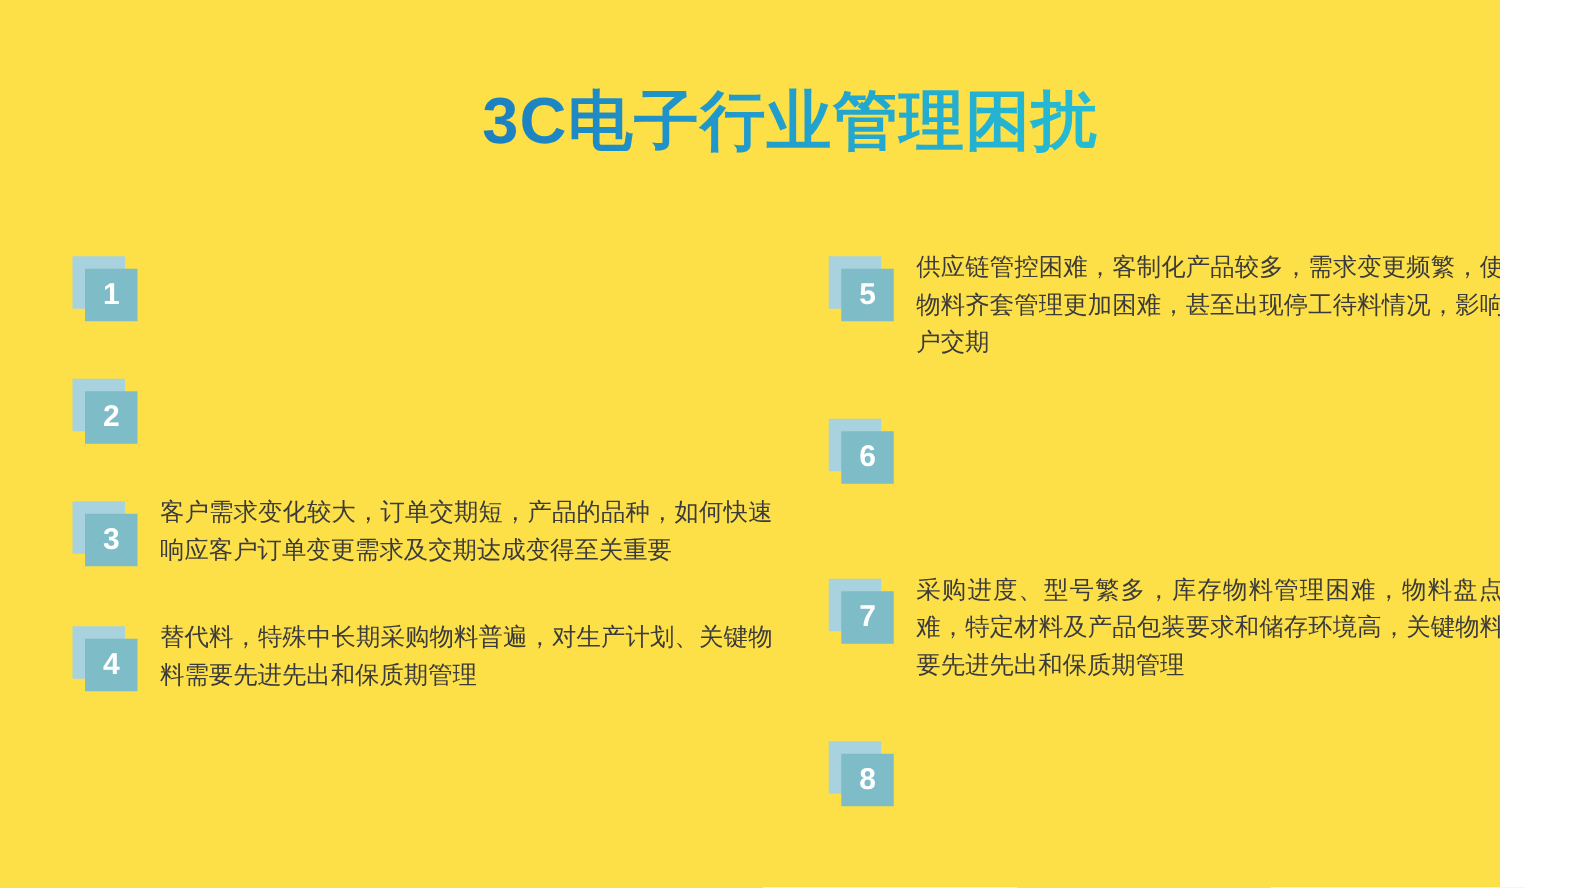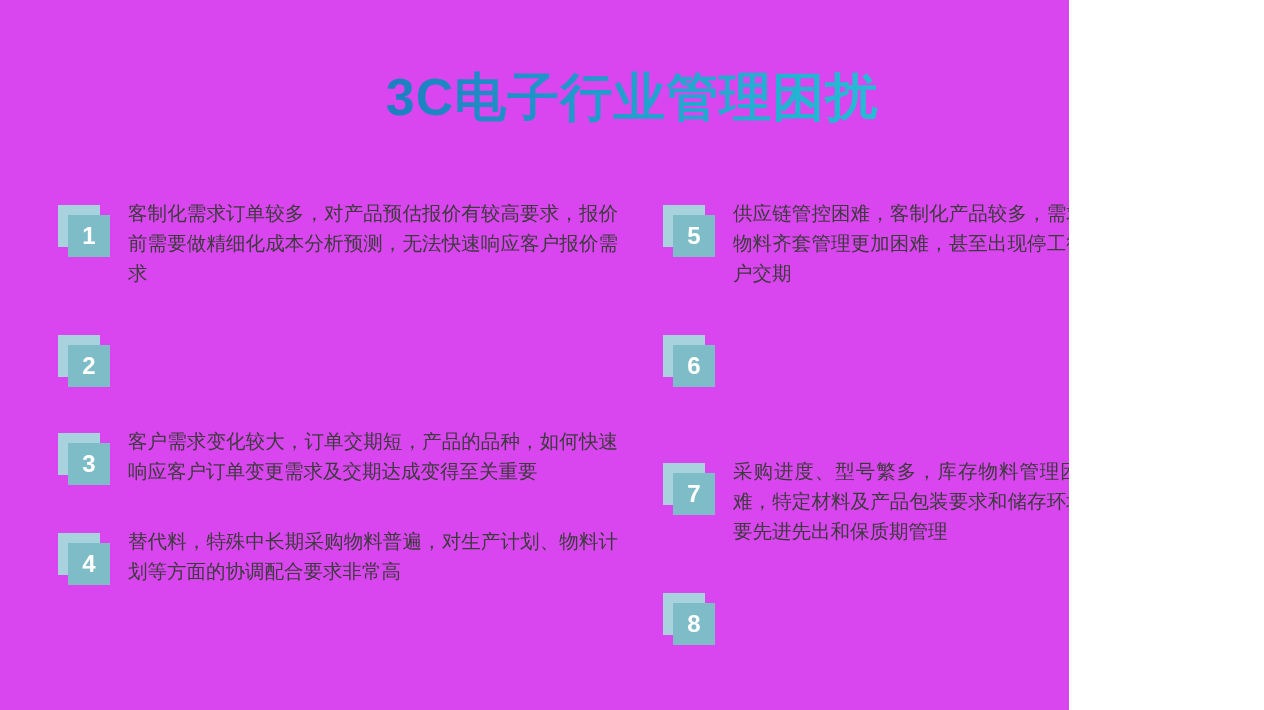--- a/index.html
+++ b/index.html
@@ -3,23 +3,23 @@
 <meta charset="utf-8">
 <style>
   html, body {
     margin: 0;
     padding: 0;
     background: #ffffff;
   }
 
   #slide {
     position: relative;
-    width: 1069px;
+    width: 1200px;
     height: 710px;
-    background: #d946ef;
+    background: #fde047;
     overflow: hidden;
     font-family: "Liberation Sans", "DejaVu Sans", sans-serif;
   }
 
   
   .title-wrap {
     position: absolute;
     top: 30px;
     left: 0;
     width: 1264px;
@@ -129,21 +129,20 @@
 
     <div class="column left">
 
       <div class="item" style="margin-bottom:26px;">
         <div class="badge">
           <div class="badge-back"></div>
           <div class="badge-front">
             <span class="badge-num">1</span>
           </div>
         </div>
-        <div class="item-text">客制化需求订单较多，对产品预估报价有较高要求，报价前需要做精细化成本分析预测，无法快速响应客户报价需求</div>
       </div>
 
       <div class="item" style="margin-bottom:26px;">
         <div class="badge">
           <div class="badge-back"></div>
           <div class="badge-front">
             <span class="badge-num">2</span>
           </div>
         </div>
       </div>
@@ -158,21 +157,21 @@
         <div class="item-text">客户需求变化较大，订单交期短，产品的品种，如何快速响应客户订单变更需求及交期达成变得至关重要</div>
       </div>
 
       <div class="item">
         <div class="badge">
           <div class="badge-back"></div>
           <div class="badge-front">
             <span class="badge-num">4</span>
           </div>
         </div>
-        <div class="item-text">替代料，特殊中长期采购物料普遍，对生产计划、物料计划等方面的协调配合要求非常高</div>
+        <div class="item-text">替代料，特殊中长期采购物料普遍，对生产计划、关键物料需要先进先出和保质期管理</div>
       </div>
 
     </div>
 
     <div class="column right">
 
       <div class="item" style="margin-bottom:26px;">
         <div class="badge">
           <div class="badge-back"></div>
           <div class="badge-front">

